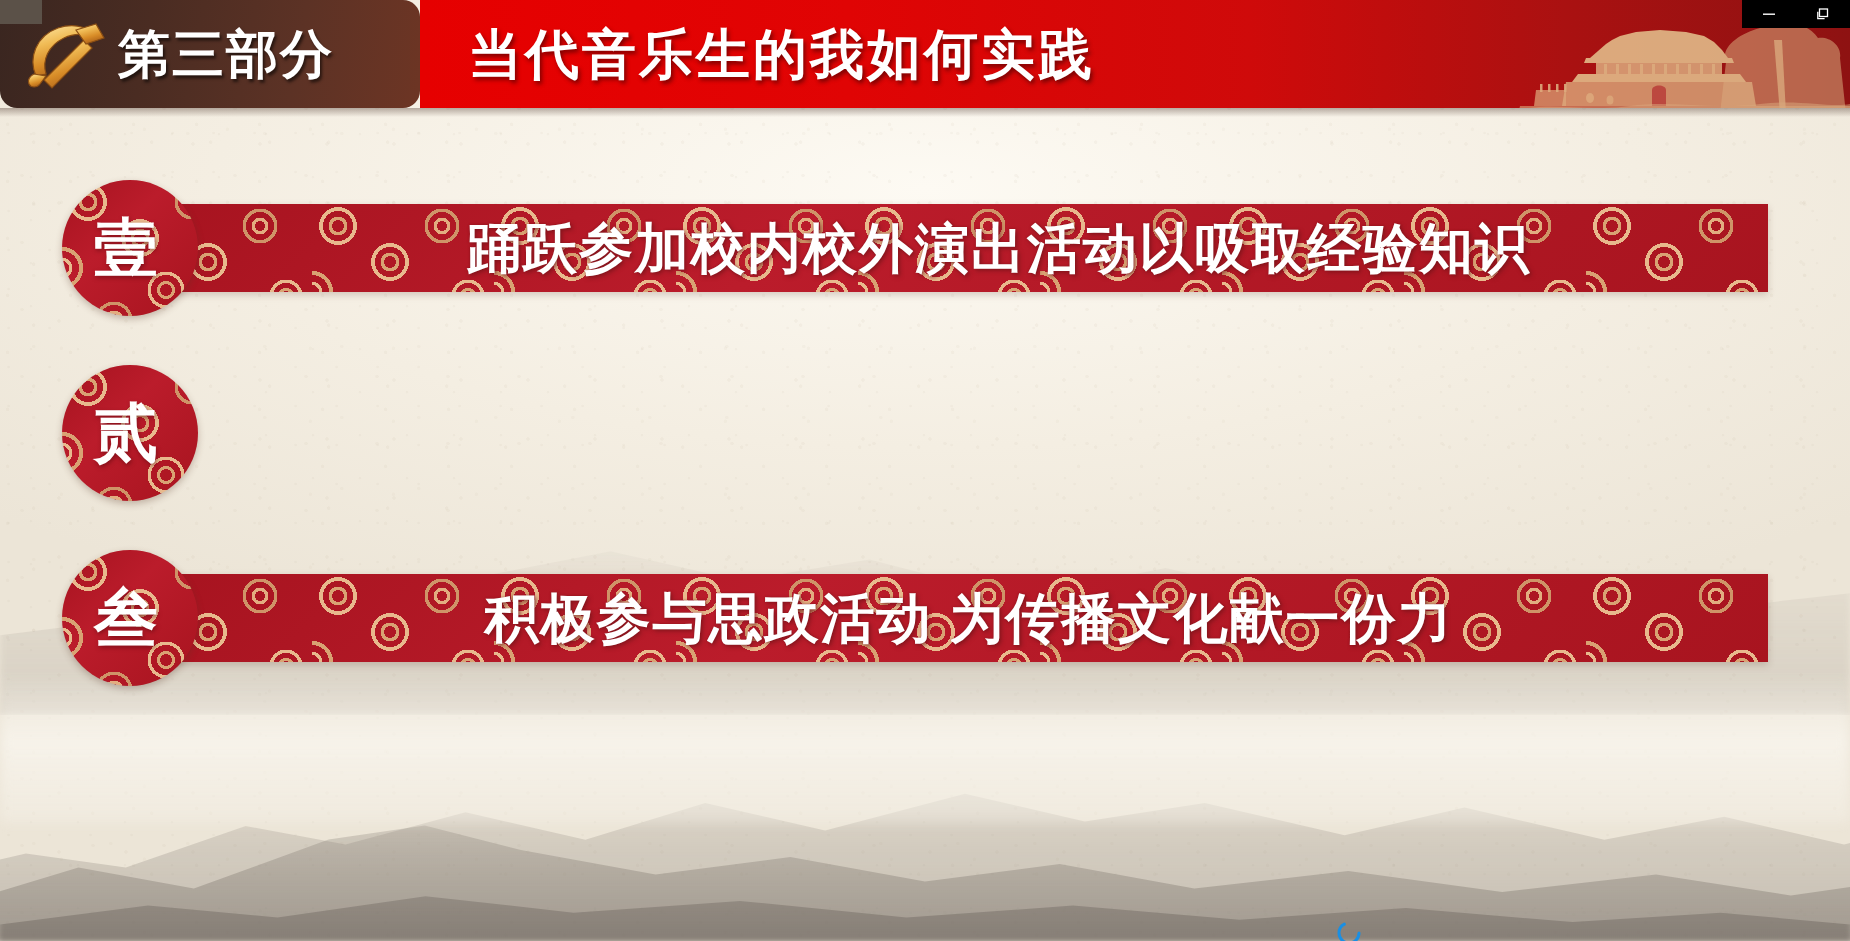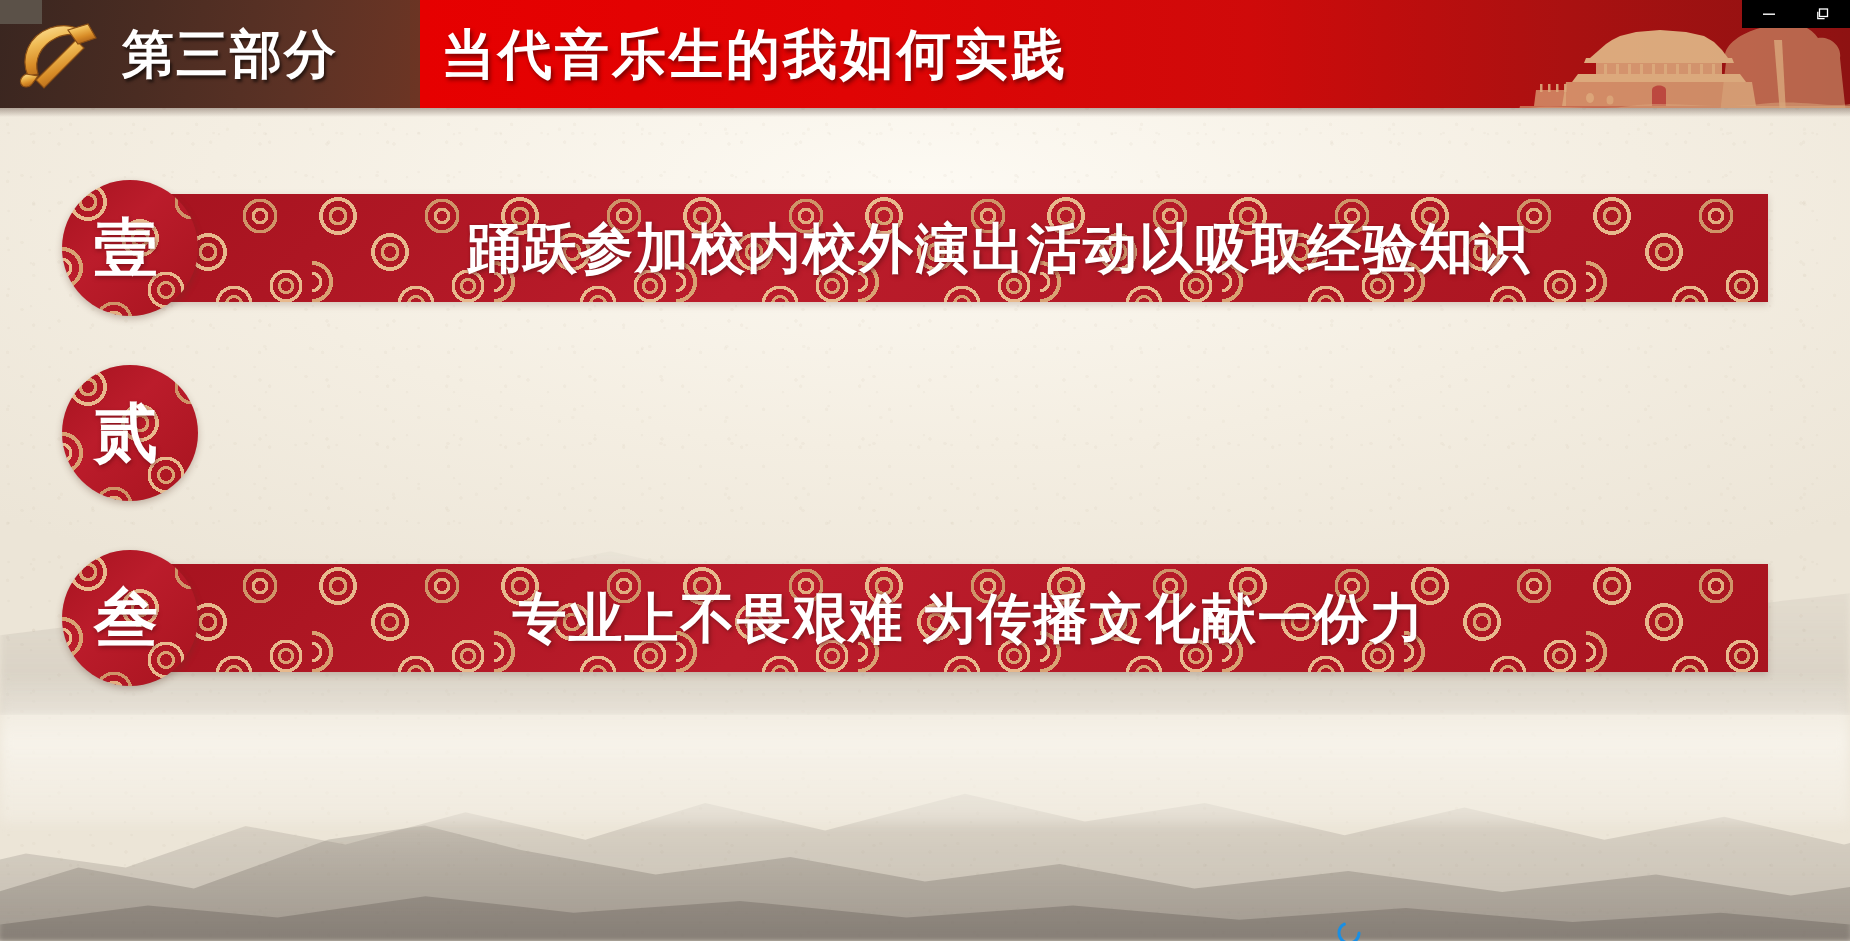--- a/index.html
+++ b/index.html
@@ -93,24 +93,25 @@
     height: 108px;
     display: flex;
     align-items: stretch;
     overflow: hidden;
   }
   .header-left {
     position: relative;
     width: 420px;
     display: flex;
     align-items: center;
-    gap: 20px;
-    padding-left: 10px;
+    gap: 8px;
+    padding-left: 18px;
     box-sizing: border-box;
     background: linear-gradient(100deg, #3a2620 0%, #4a2c22 35%, #5c3225 70%, #6d3524 100%);
+    border-radius: 17px;
   }
   .header-left::before {
     content: "";
     position: absolute;
     left: 0; top: 0; width: 42px; height: 24px;
     background: #5b5148;
   }
   .cpc-emblem {
     position: relative;
     width: 92px; height: 80px;
@@ -135,21 +136,21 @@
     overflow: hidden;
   }
   .header-title {
     position: relative;
     z-index: 3;
     color: #ffffff;
     font-size: 54px;
     font-weight: bold;
     letter-spacing: 3px;
     line-height: 1;
-    margin-left: 21px;
+    margin-left: 48px;
     white-space: nowrap;
     text-shadow: 2px 3px 4px rgba(0,0,0,.45);
   }
   .tiananmen {
     position: absolute;
     right: 0; bottom: -6px;
     width: 560px; height: 104px;
     z-index: 1;
     opacity: .95;
   }
@@ -233,21 +234,21 @@
     line-height: 1;
     text-shadow: 1px 2px 4px rgba(90,10,15,.55);
     transform: translateX(-4px);
   }
 
   .bar {
     position: absolute;
     left: 130px;
     top: 50%;
     transform: translateY(-50%);
-    height: 108px;
+    height: 88px;
     right: 82px;
     z-index: 2;
     display: flex;
     align-items: center;
     box-shadow: 0 3px 7px rgba(90,55,40,.22);
   }
   .bar-text {
     width: 100%;
     text-align: center;
     color: #ffffff;
@@ -390,21 +391,21 @@
     </div>
 
     <div class="item item-2">
       <div class="badge cloud-pattern">
         <span class="badge-num">贰</span>
       </div>
     </div>
 
     <div class="item item-3">
       <div class="bar cloud-pattern">
-        <div class="bar-text">专业上不畏艰难 为传播文化献一份力</div>
+        <div class="bar-text">积极参与思政活动 为传播文化献一份力</div>
       </div>
       <div class="badge cloud-pattern">
         <span class="badge-num">叁</span>
       </div>
     </div>
 
   </div>
 
   <div class="cursor">
     <svg width="30" height="30" viewBox="0 0 30 30" xmlns="http://www.w3.org/2000/svg">

